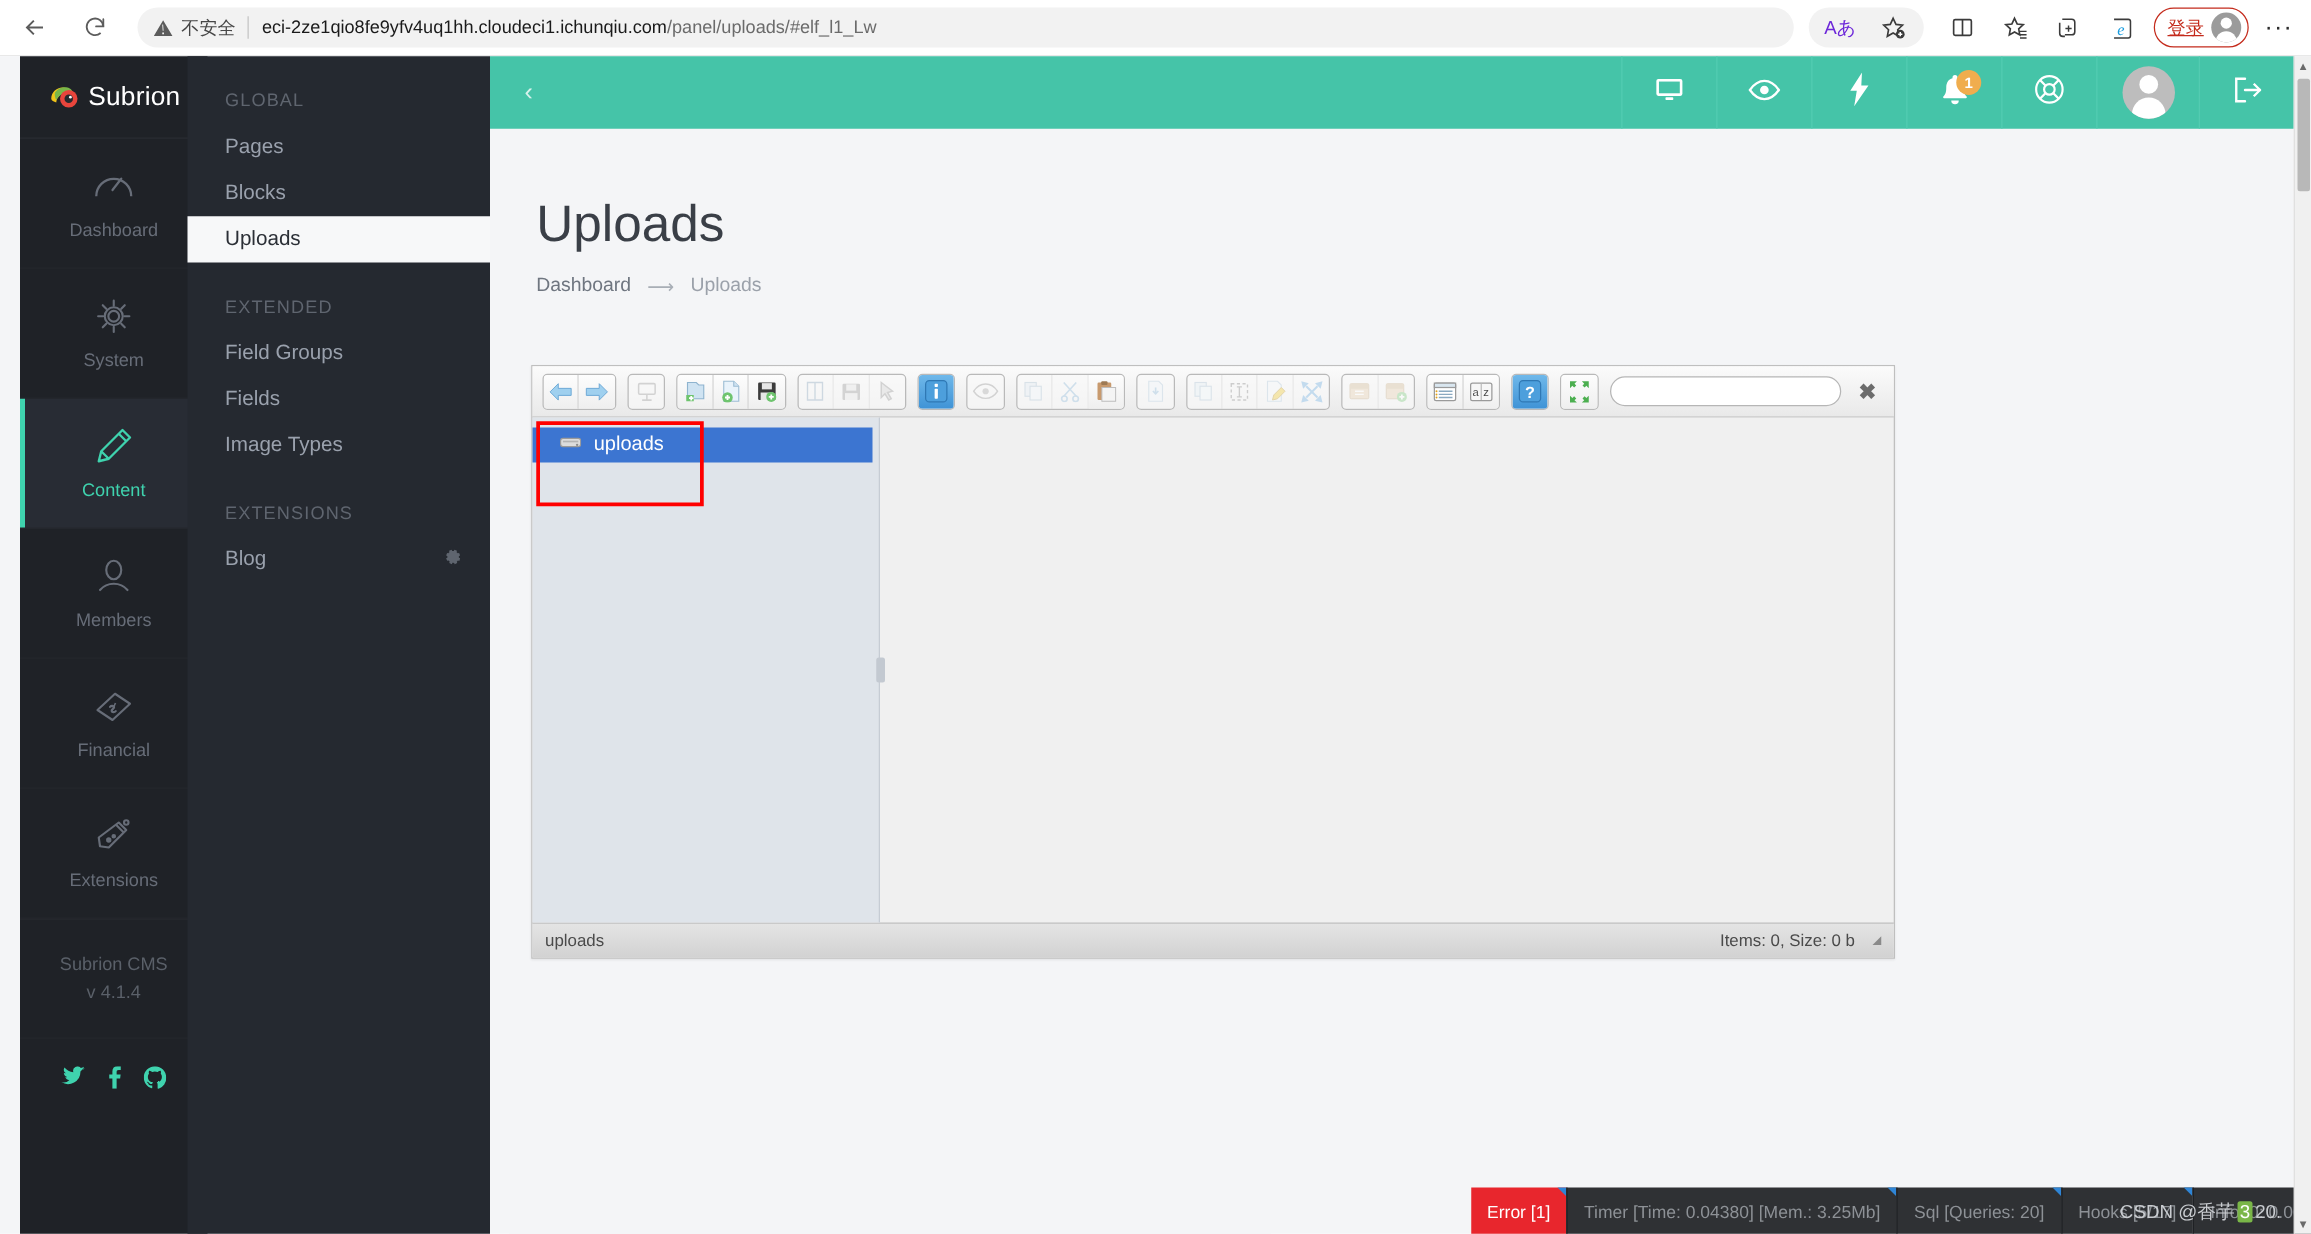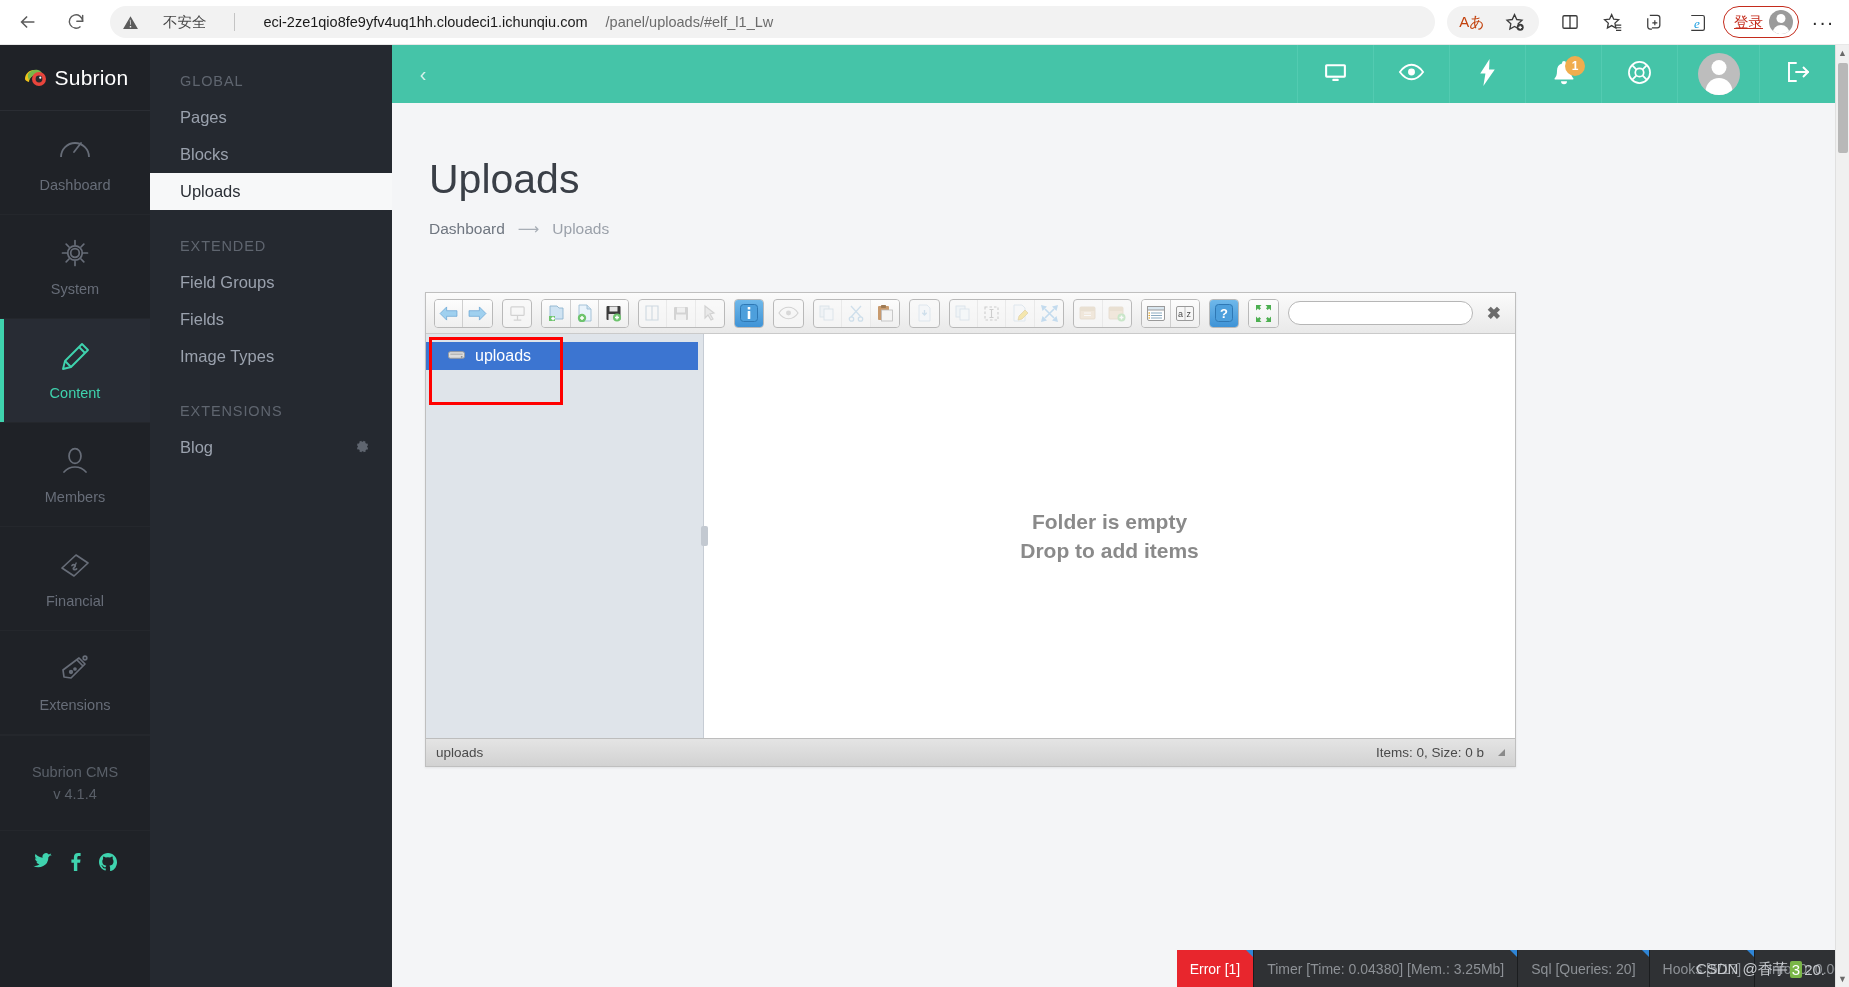--- a/index.html
+++ b/index.html
@@ -26,36 +26,35 @@
   #url-pill {
     flex: 0 0 auto;
     margin-left: 14px;
     height: 32px; width: 1325px;
     background: #f2f2f2;
     border-radius: 16px;
     display: flex; align-items: center;
     padding: 0 12px;
     font-size: 14.5px;
     color: #1a1a1a;
-    gap: 18px;
   }
   #url-pill .warn-icon { margin-right: 6px; display:flex; align-items:center; }
   #url-pill .warn-text { color: #474747; font-size: 14.5px; margin-right: 9px; }
   #url-pill .divider {
     width: 1px; height: 18px; background: #c4c4c4; margin-right: 11px;
   }
   #url-pill .url-host { color: #1a1a1a; }
   #url-pill .url-path { color: #6b6b6b; }
   #browser-right {
     display: flex; align-items: center; margin-left: auto; padding-right: 6px;
   }
   .chrome-icon {
     width: 36px; height: 36px;
     display: flex; align-items: center; justify-content: center;
-    color: #c2410c; font-size: 15px; margin: 0 3px;
+    color: #6d28d9; font-size: 15px; margin: 0 3px;
   }
   #read-pill {
     display:flex; align-items:center;
     background: #f2f2f2; border-radius: 16px; height: 32px;
     padding: 0 4px; margin-right: 10px;
   }
   #login-pill {
     display: flex; align-items: center;
     border: 1.6px solid #c42b1c; border-radius: 18px;
     height: 32px; padding: 0 5px 0 10px; margin: 0 4px 0 6px;
@@ -82,21 +81,21 @@
 
   
   #page {
     position: absolute; left: 0; top: 45px;
     width: 1849px; height: 942px;
     background: #f4f5f7;
   }
 
   
   #rail {
-    position: absolute; left: 0; top: 0; width: 150px; height: 942px;
+    position: absolute; left: 16px; top: 0; width: 150px; height: 942px;
     background: #1f2227;
   }
   #brand {
     height: 66px; display: flex; align-items: center; justify-content: center;
     border-bottom: 1px solid #2a2d33;
   }
   #brand .logo-mark {
     width: 26px; height: 26px; position: relative; margin-right: 7px;
   }
   #brand .brand-text {
@@ -860,24 +859,20 @@
                 <rect x="2.5" y="5.5" width="13" height="1.4" fill="#b4b4b4"></rect>
                 <circle cx="14.5" cy="9" r="1" fill="#8a8a8a"></circle>
               </svg>
             </span>
             <span>uploads</span>
           </div>
           <div id="red-box"></div>
           <div id="elf-nav-handle"></div>
         </div>
 
-        <div id="elf-cwd">
-          <div>Folder is empty</div>
-          <div>Drop to add items</div>
-        </div>
       </div>
 
       <div id="elf-status">
         <span>uploads</span>
         <span class="st-right">
           <span>Items: 0, Size: 0 b</span>
           <span id="elf-resize"></span>
         </span>
       </div>
     </div>

